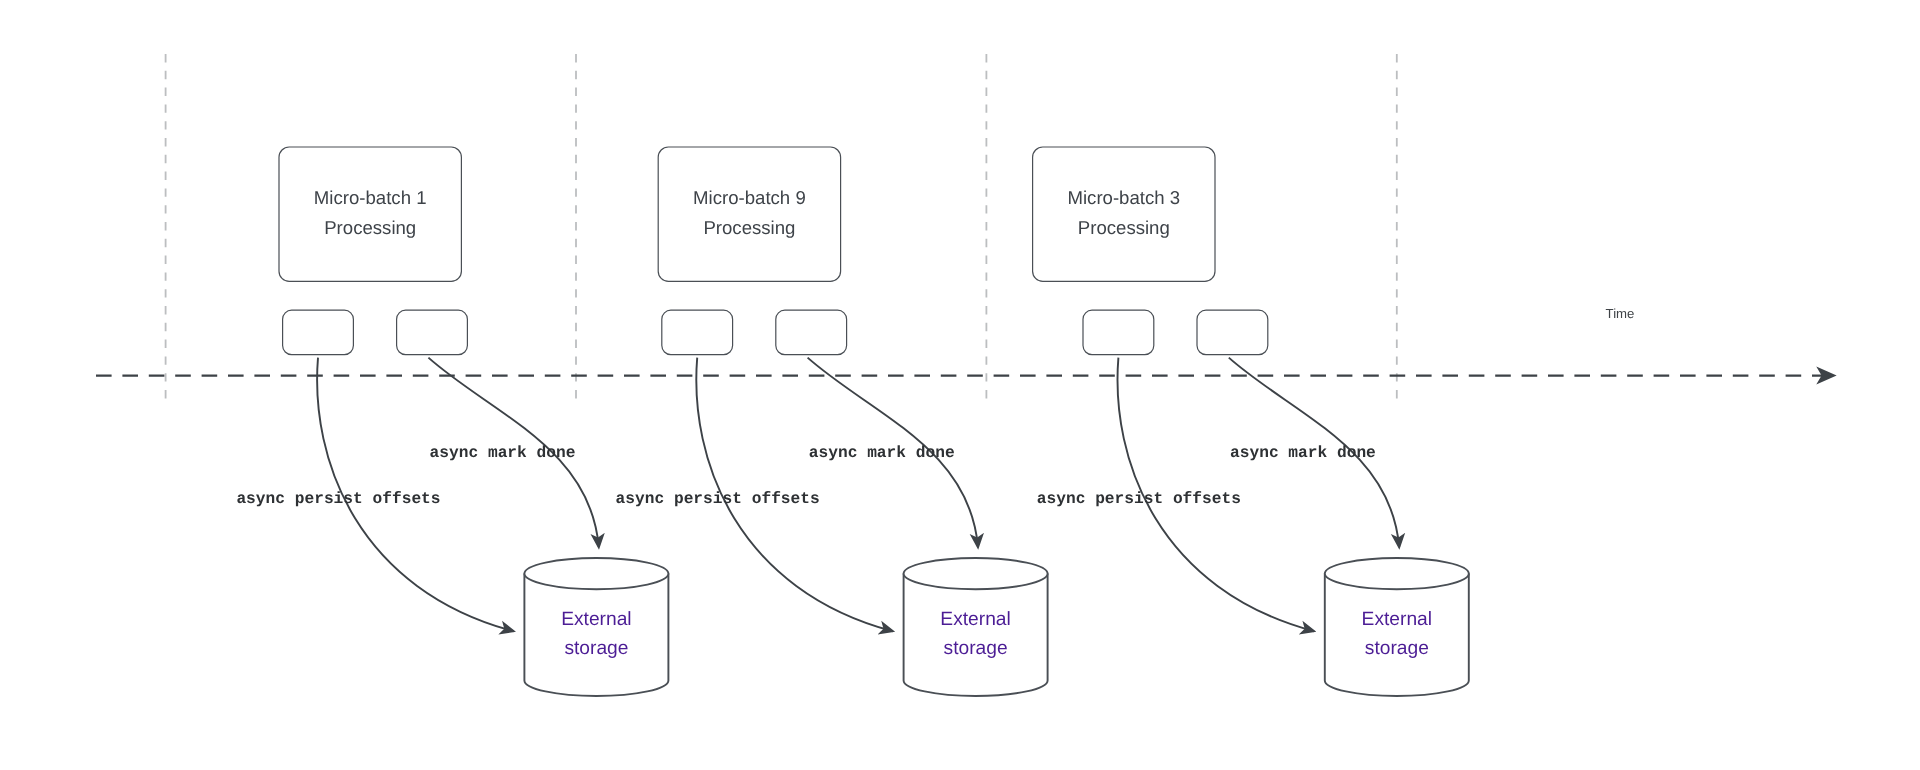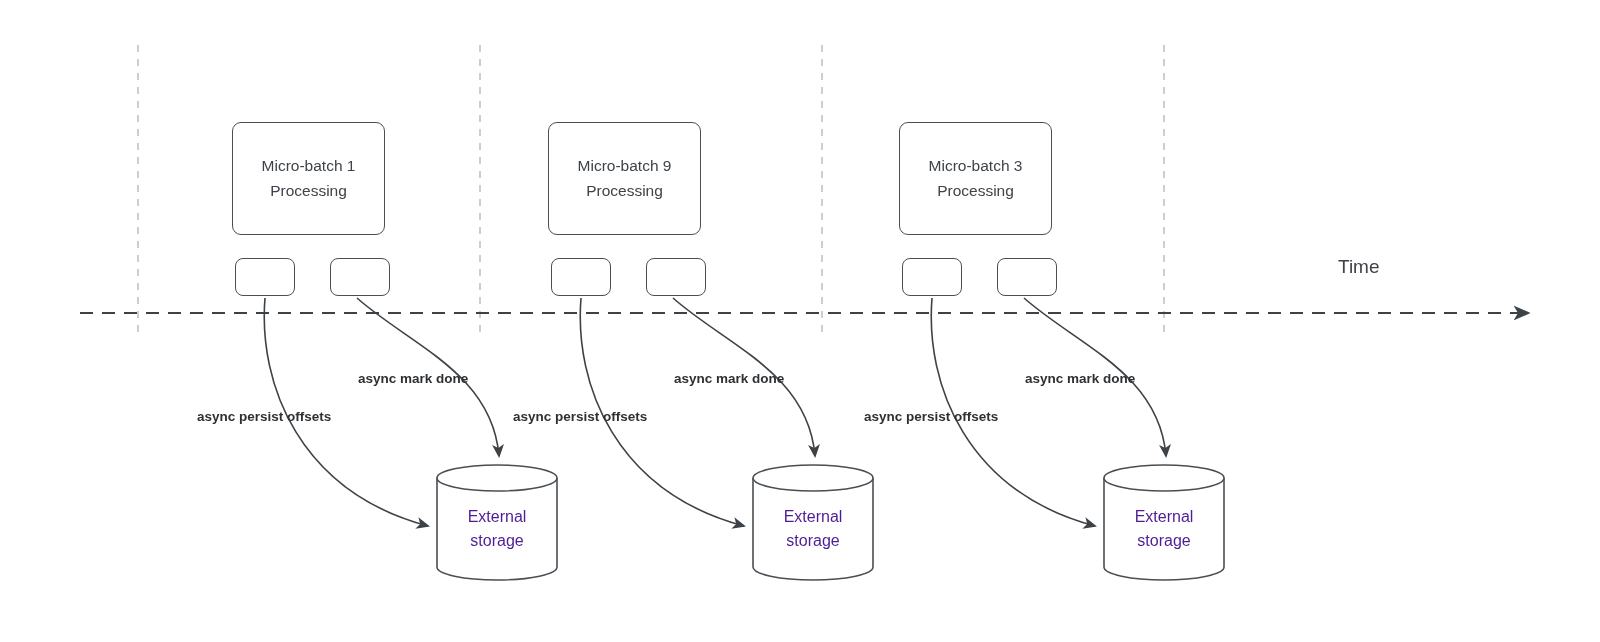--- a/index.html
+++ b/index.html
@@ -12,28 +12,28 @@
     position:absolute;top:122px;width:153px;height:113px;box-sizing:border-box;
     border:1.6px solid #4a4f55;border-radius:9px;background:#ffffff;
     display:flex;align-items:center;justify-content:flex-start;text-align:center;
     font-size:15.5px;line-height:1.55;color:#3e4349;padding:0 10px;
   }
   .small-box{
     position:absolute;top:258px;width:60px;height:38px;box-sizing:border-box;
     border:1.6px solid #4a4f55;border-radius:8px;background:#ffffff;
   }
   .flow-label{
-    position:absolute;font-size:13.5px;font-weight:700;color:#2e3134;white-space:nowrap;
+    position:absolute;font-size:13.5px;font-weight:700;color:#2e3134;white-space:nowrap;font-family:Liberation Mono, monospace;
   }
   .storage-label{
     position:absolute;top:505px;width:100px;text-align:center;
     font-size:16px;line-height:1.5;color:#4c1d95;
   }
   .time-label{
-    position:absolute;left:1338px;top:256px;font-size:19px;color:#3f4347;
+    position:absolute;left:1338px;top:256px;font-size:11px;color:#3f4347;
   }
 </style>
 </head>
 <body>
 
 <div class="canvas">
 
   <svg width="1600" height="642" viewBox="0 0 1600 642">
     <defs>
       <marker id="arrow" viewBox="0 0 10 10" refX="8.5" refY="5" markerWidth="8.5" markerHeight="8.5" orient="auto-start-reverse">
@@ -81,21 +81,21 @@
 
   <div class="proc-box" style="left:548px">
     <span>Micro-batch 9 Processing</span>
   </div>
   <div class="small-box" style="left:551px"></div>
   <div class="small-box" style="left:646px"></div>
   <div class="flow-label" style="left:513px;top:409px">async persist offsets</div>
   <div class="flow-label" style="left:674px;top:371px">async mark done</div>
   <div class="storage-label" style="left:763px">External storage</div>
 
-  <div class="proc-box" style="left:899px">
+  <div class="proc-box" style="left:860px">
     <span>Micro-batch 3 Processing</span>
   </div>
   <div class="small-box" style="left:902px"></div>
   <div class="small-box" style="left:997px"></div>
   <div class="flow-label" style="left:864px;top:409px">async persist offsets</div>
   <div class="flow-label" style="left:1025px;top:371px">async mark done</div>
   <div class="storage-label" style="left:1114px">External storage</div>
 
   <div class="time-label">Time</div>
 

